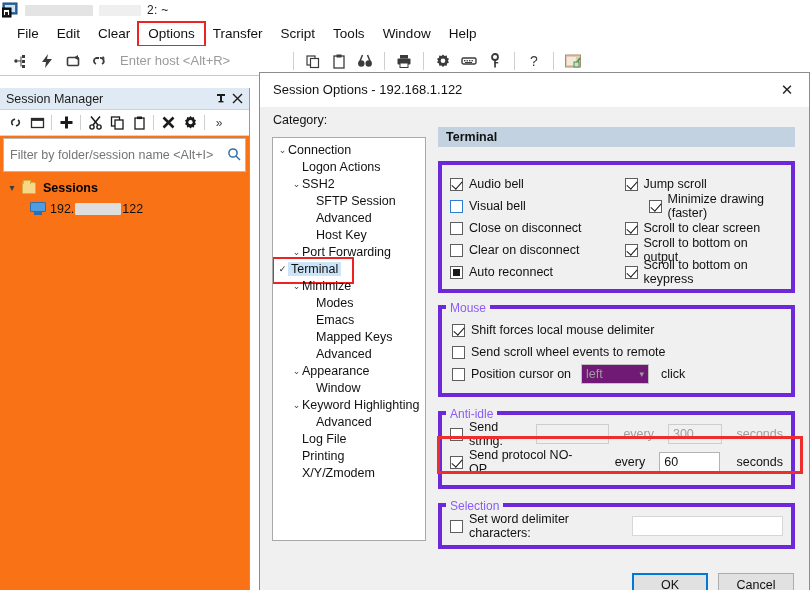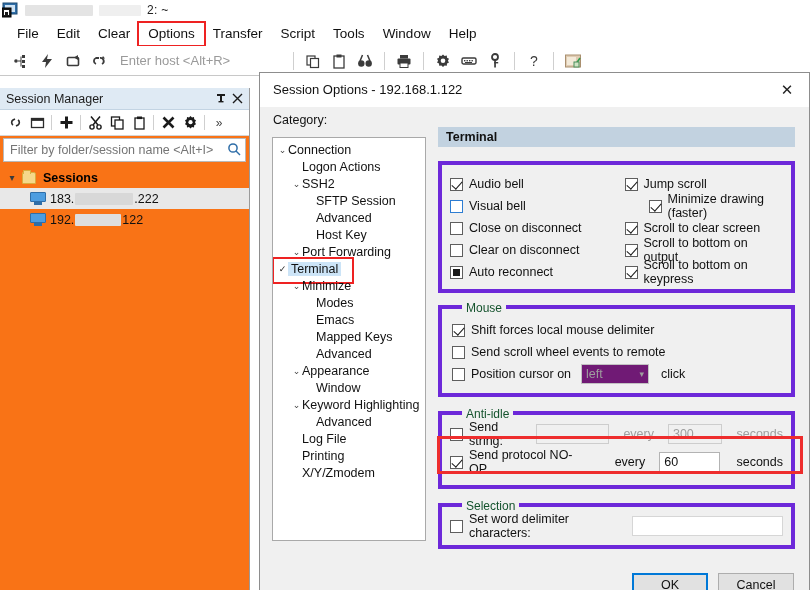--- a/index.html
+++ b/index.html
@@ -70,21 +70,21 @@
   }
   .sm-title { font-size:12.5px; color:#1b1b1b; flex:1; }
   .sm-hbtn { width:16px; height:16px; display:flex; align-items:center; justify-content:center; color:#222; font-size:13px; }
   .sm-toolbar {
     height:26px; display:flex; align-items:center; gap:0; padding-left:4px;
     background:#ffffff; border-bottom:1px solid #d5d5d5;
   }
   .sm-tb { width:22px; height:22px; display:flex; align-items:center; justify-content:center; color:#2b2b2b; }
   .sm-tsep { width:1px; height:15px; background:#cfcfcf; margin:0 3px; }
   .sm-filter {
-    height:24px; display:flex; align-items:center; background:#fff;
+    height:34px; display:flex; align-items:center; background:#fff;
     border:1px solid #b9b9b9; margin:2px 3px 3px 3px; padding:0 4px;
   }
   .sm-filter input {
     border:0; outline:0; flex:1; font-size:12.5px; color:#7d7d7d;
     font-family:"Liberation Sans", sans-serif; background:transparent;
   }
   .sm-tree { padding-top:2px; font-size:12.5px; }
   .tree-row { display:flex; align-items:center; height:21px; padding-left:6px; gap:4px; }
   .tree-row.sel { background:#e8e8e8; }
   .chev { width:12px; text-align:center; color:#3a3a3a; font-size:10px; }
@@ -129,22 +129,22 @@
   .opt-pane { position:absolute; left:437px; top:126px; width:357px; }
   .pane-head {
     height:20px; background:#c2d2e0; display:flex; align-items:center;
     padding-left:8px; font-weight:bold; font-size:12.5px; color:#111;
   }
   .group {
     border:4px solid #6d28d9; background:#f0f0f0; position:relative;
     padding:10px 10px 8px 10px; margin-top:10px;
   }
   .group > .legend {
-    position:absolute; top:-8px; left:20px; background:#f0f0f0; padding:0 4px;
-    font-size:12px; color:#14532d;
+    position:absolute; top:-8px; left:4px; background:#f0f0f0; padding:0 4px;
+    font-size:12px; color:#8b5cf6;
   }
   .cb-row { display:flex; align-items:center; height:22px; gap:6px; font-size:12.5px; color:#111; }
   .cb {
     width:13px; height:13px; background:#fff; border:1px solid #5e5e5e;
     display:inline-block; position:relative; flex:0 0 auto;
   }
   .cb.checked::after{
     content:""; position:absolute; left:3px; top:0px; width:5px; height:9px;
     border:solid #1a1a1a; border-width:0 1.6px 1.6px 0; transform:rotate(42deg);
   }
@@ -394,31 +394,20 @@
       </span>
     </div>
 
     <div class="sm-tree">
       <div class="tree-row">
         <span class="chev">▾</span>
         <span class="folder-ico"></span>
         <span style="font-weight:bold;margin-left:3px;">Sessions</span>
       </div>
 
-      <div class="tree-row sel" style="padding-left:30px;">
-        <span class="mon-ico">
-            <span class="scr"></span>
-            <span class="base"></span>
-          </span>
-        <span class="sess-label">
-          <span>183.</span>
-          <span class="redact" style="width:58px;height:12px;background:#d8d8d8;margin:0 1px;"></span>
-          <span>.222</span>
-        </span>
-      </div>
 
       <div class="tree-row" style="padding-left:30px;">
         <span class="mon-ico">
             <span class="scr"></span>
             <span class="base"></span>
           </span>
         <span class="sess-label">
           <span>192.</span>
           <span class="redact" style="width:46px;height:12px;background:#dedede;margin:0 1px;"></span>
           <span>122</span>

